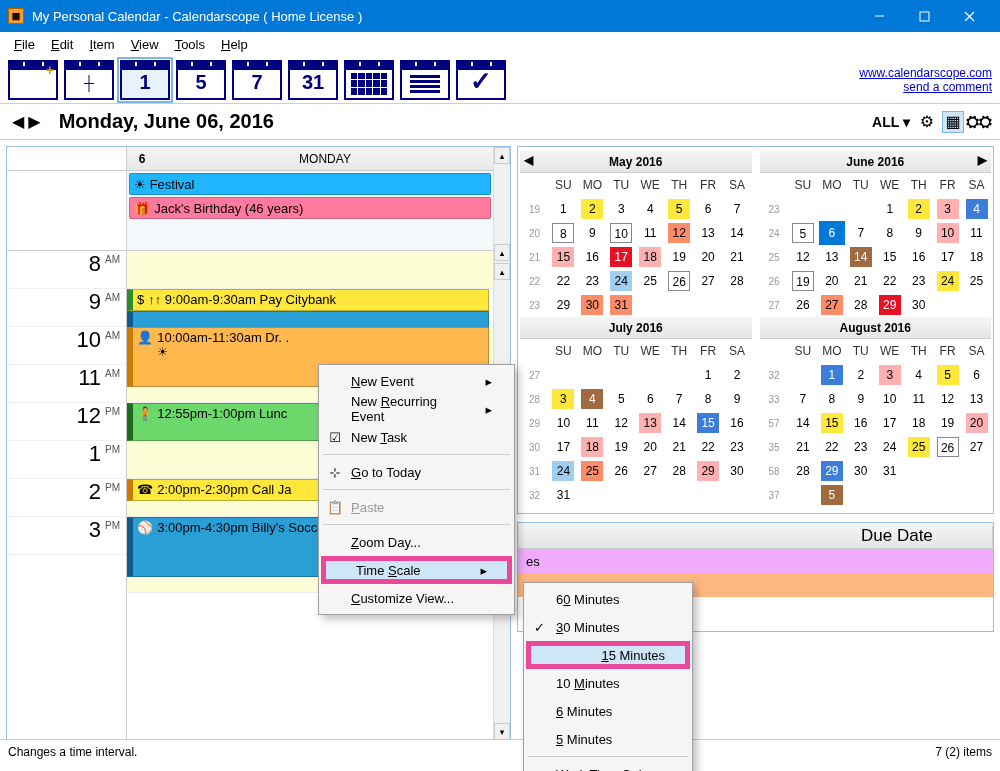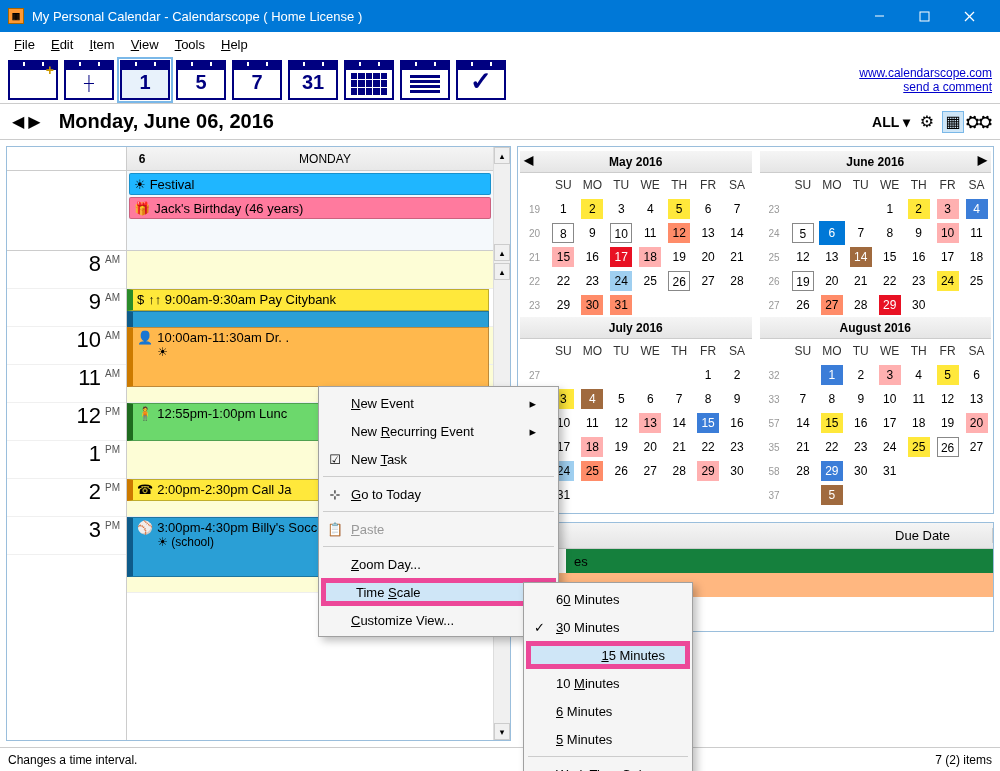--- a/index.html
+++ b/index.html
@@ -94,28 +94,28 @@
 .c-yellow { background: #ffe83b; }
 .c-lpink { background: #ffb0b0; }
 .c-red { background: #e81123; color: #fff; }
 .c-salmon { background: #ff8c69; }
 .c-blue { background: #3b7dd8; color: #fff; }
 .c-lblue { background: #9fcff0; }
 .c-brown { background: #a06a3e; color: #fff; }
 .c-today { outline: 2px solid #0078d7; background: #0078d7; color: #fff; }
 
 .tasks { border: 1px solid #9abedc; margin-top: 8px; height: 110px; }
-.tasks .th-row { display: flex; background: linear-gradient(#f5f5f5,#e5e5e5); border-bottom: 1px solid #ccc; height: 26px; align-items: center; font-size: 13px; text-align: center; }
+.tasks .th-row { display: flex; background: linear-gradient(#f5f5f5,#e5e5e5); border-bottom: 1px solid #ccc; height: 26px; align-items: center; font-size: 17px; }
 .tasks .th-cell { border-right: 1px solid #ccc; padding: 0 8px; }
 .tasks .task-row { height: 24px; display: flex; align-items: center; padding: 0 8px; font-size: 13px; }
-.tr-green { background: #15803d; margin-left: 48px; }
+.tr-green { background: #f0abfc; }
 .tr-orange { background: #ffb780; }
 
 
-.statusbar { position: absolute; bottom: 0; left: 0; right: 0; height: 24px; border-top: 1px solid #ccc; display: flex; align-items: center; padding: 0 8px; font-size: 12px; background: #fff; }
+.statusbar { position: absolute; bottom: 8px; left: 0; right: 0; height: 24px; border-top: 1px solid #ccc; display: flex; align-items: center; padding: 0 8px; font-size: 12px; background: #fff; }
 .statusbar .sb-right { margin-left: auto; }
 
 
 .ctxmenu { position: absolute; background: #f5f5f5; border: 1px solid #a0a0a0; box-shadow: 4px 4px 8px rgba(0,0,0,0.25); padding: 2px; font-size: 13px; z-index: 100; }
 .ctxmenu .mi { display: flex; align-items: center; height: 28px; padding: 0 20px 0 30px; cursor: pointer; position: relative; }
 .ctxmenu .mi.hover { background: #cfe6f7; border: 5px solid #ec4899; justify-content: flex-end; }
 .ctxmenu .mi.disabled { color: #999; }
 .ctxmenu .mi .mi-icon { position: absolute; left: 6px; width: 16px; text-align: center; }
 .ctxmenu .mi .arrow { margin-left: auto; padding-left: 30px; }
 .ctxmenu .sep { height: 1px; background: #ccc; margin: 3px 2px; }
@@ -353,21 +353,20 @@
           <div class="event-timed" style="top: 228px; height: 22px; background: rgb(255, 232, 59); border-left-color: rgb(204, 122, 0);">
             <span>☎</span>
             <div>
               <div>2:00pm-2:30pm Call Ja</div>
             </div>
           </div>
           <div class="event-timed" style="top: 266px; height: 60px; background: rgb(42, 159, 214); border-left-color: rgb(14, 91, 138);">
             <span>⚾</span>
             <div>
               <div>3:00pm-4:30pm Billy's Soccer Practice</div>
-              <div style="font-size:12px">☀ (school)</div>
             </div>
           </div>
         </div>
     </div>
     <div class="scrollbar-v">
       <div class="scroll-btn">▴</div>
       <div style="height:80px"></div>
       <div class="scroll-btn">▴</div>
       <div class="scroll-btn" style="margin-top:2px">▴</div>
       <div class="scroll-track"></div>
@@ -688,21 +687,21 @@
         </div>
     </div>
   </div>
 </div>
 
 <div class="statusbar">
   <span>Changes a time interval.</span>
   <span class="sb-right">7 (2) items</span>
 </div>
 
-<div class="ctxmenu" style="left:318px; top:386px; width:241px;">
+<div class="ctxmenu" style="left:318px; top:364px; width:197px;">
   <div class="mi">
       <span><u>N</u><span>ew Event</span></span>
       <span class="arrow">▸</span>
     </div>
   <div class="mi">
       <span>New <u>R</u>ecurring Event</span>
       <span class="arrow">▸</span>
     </div>
   <div class="mi">
       <span class="mi-icon">☑</span>

